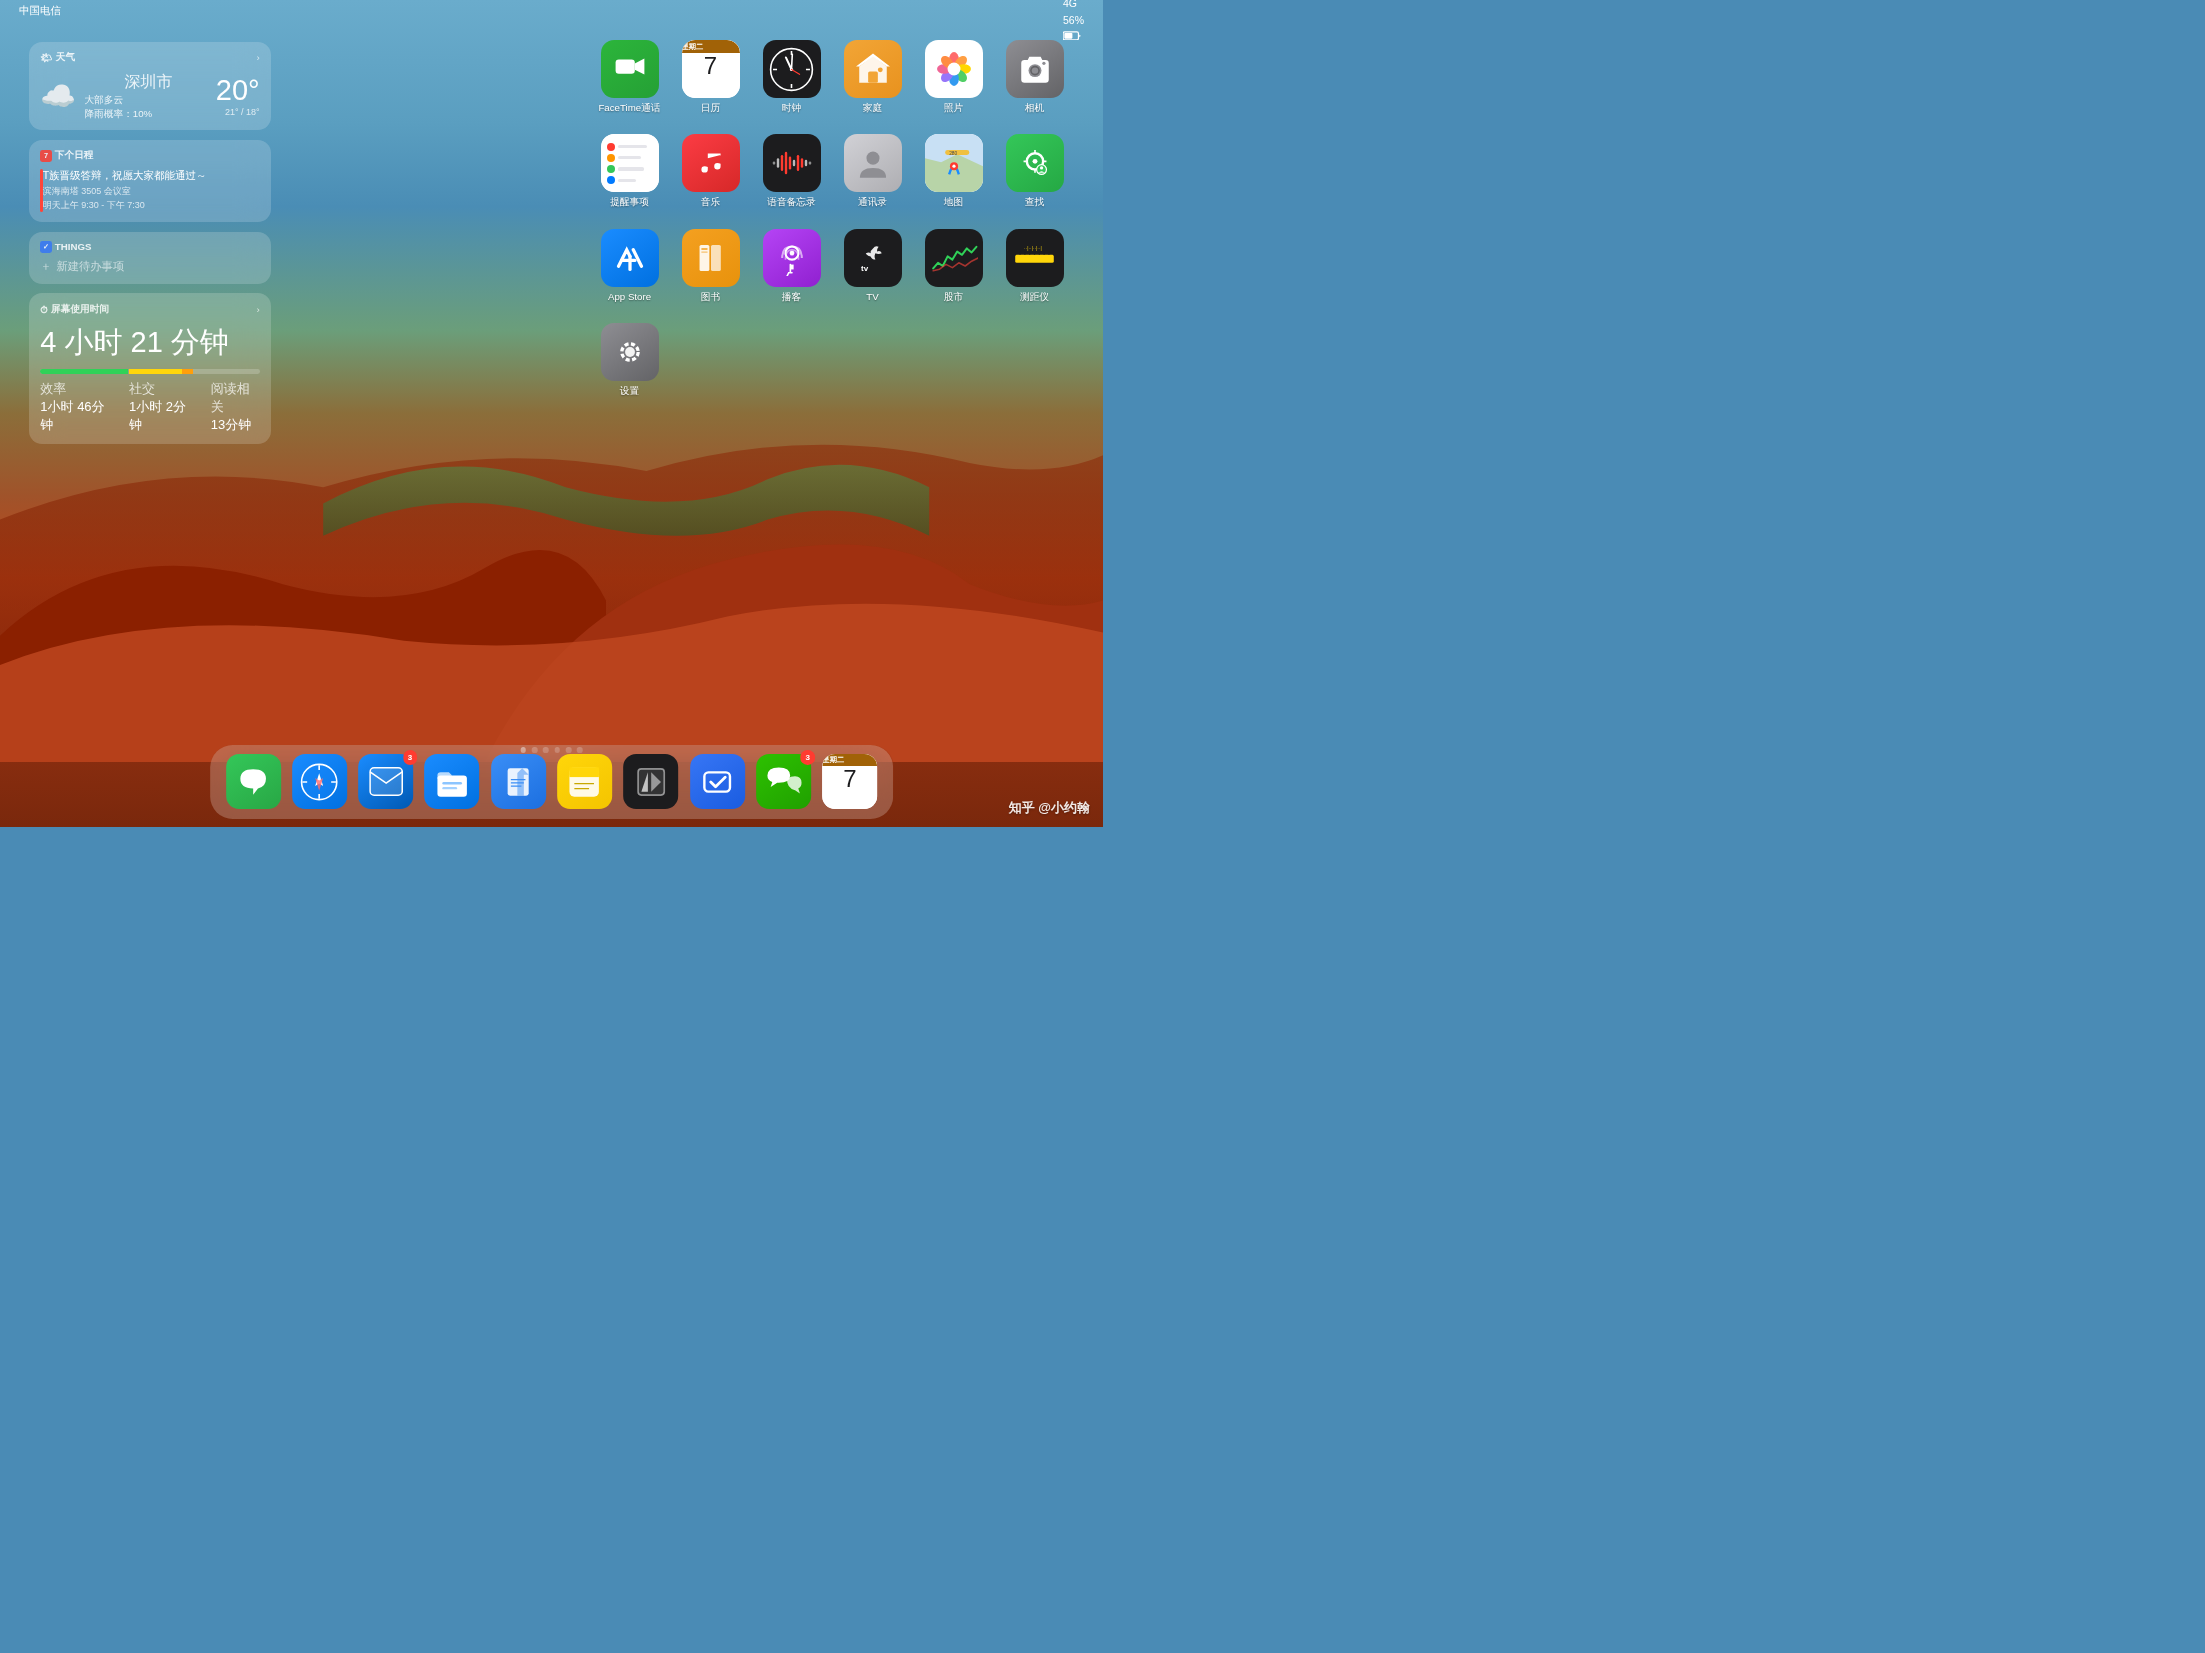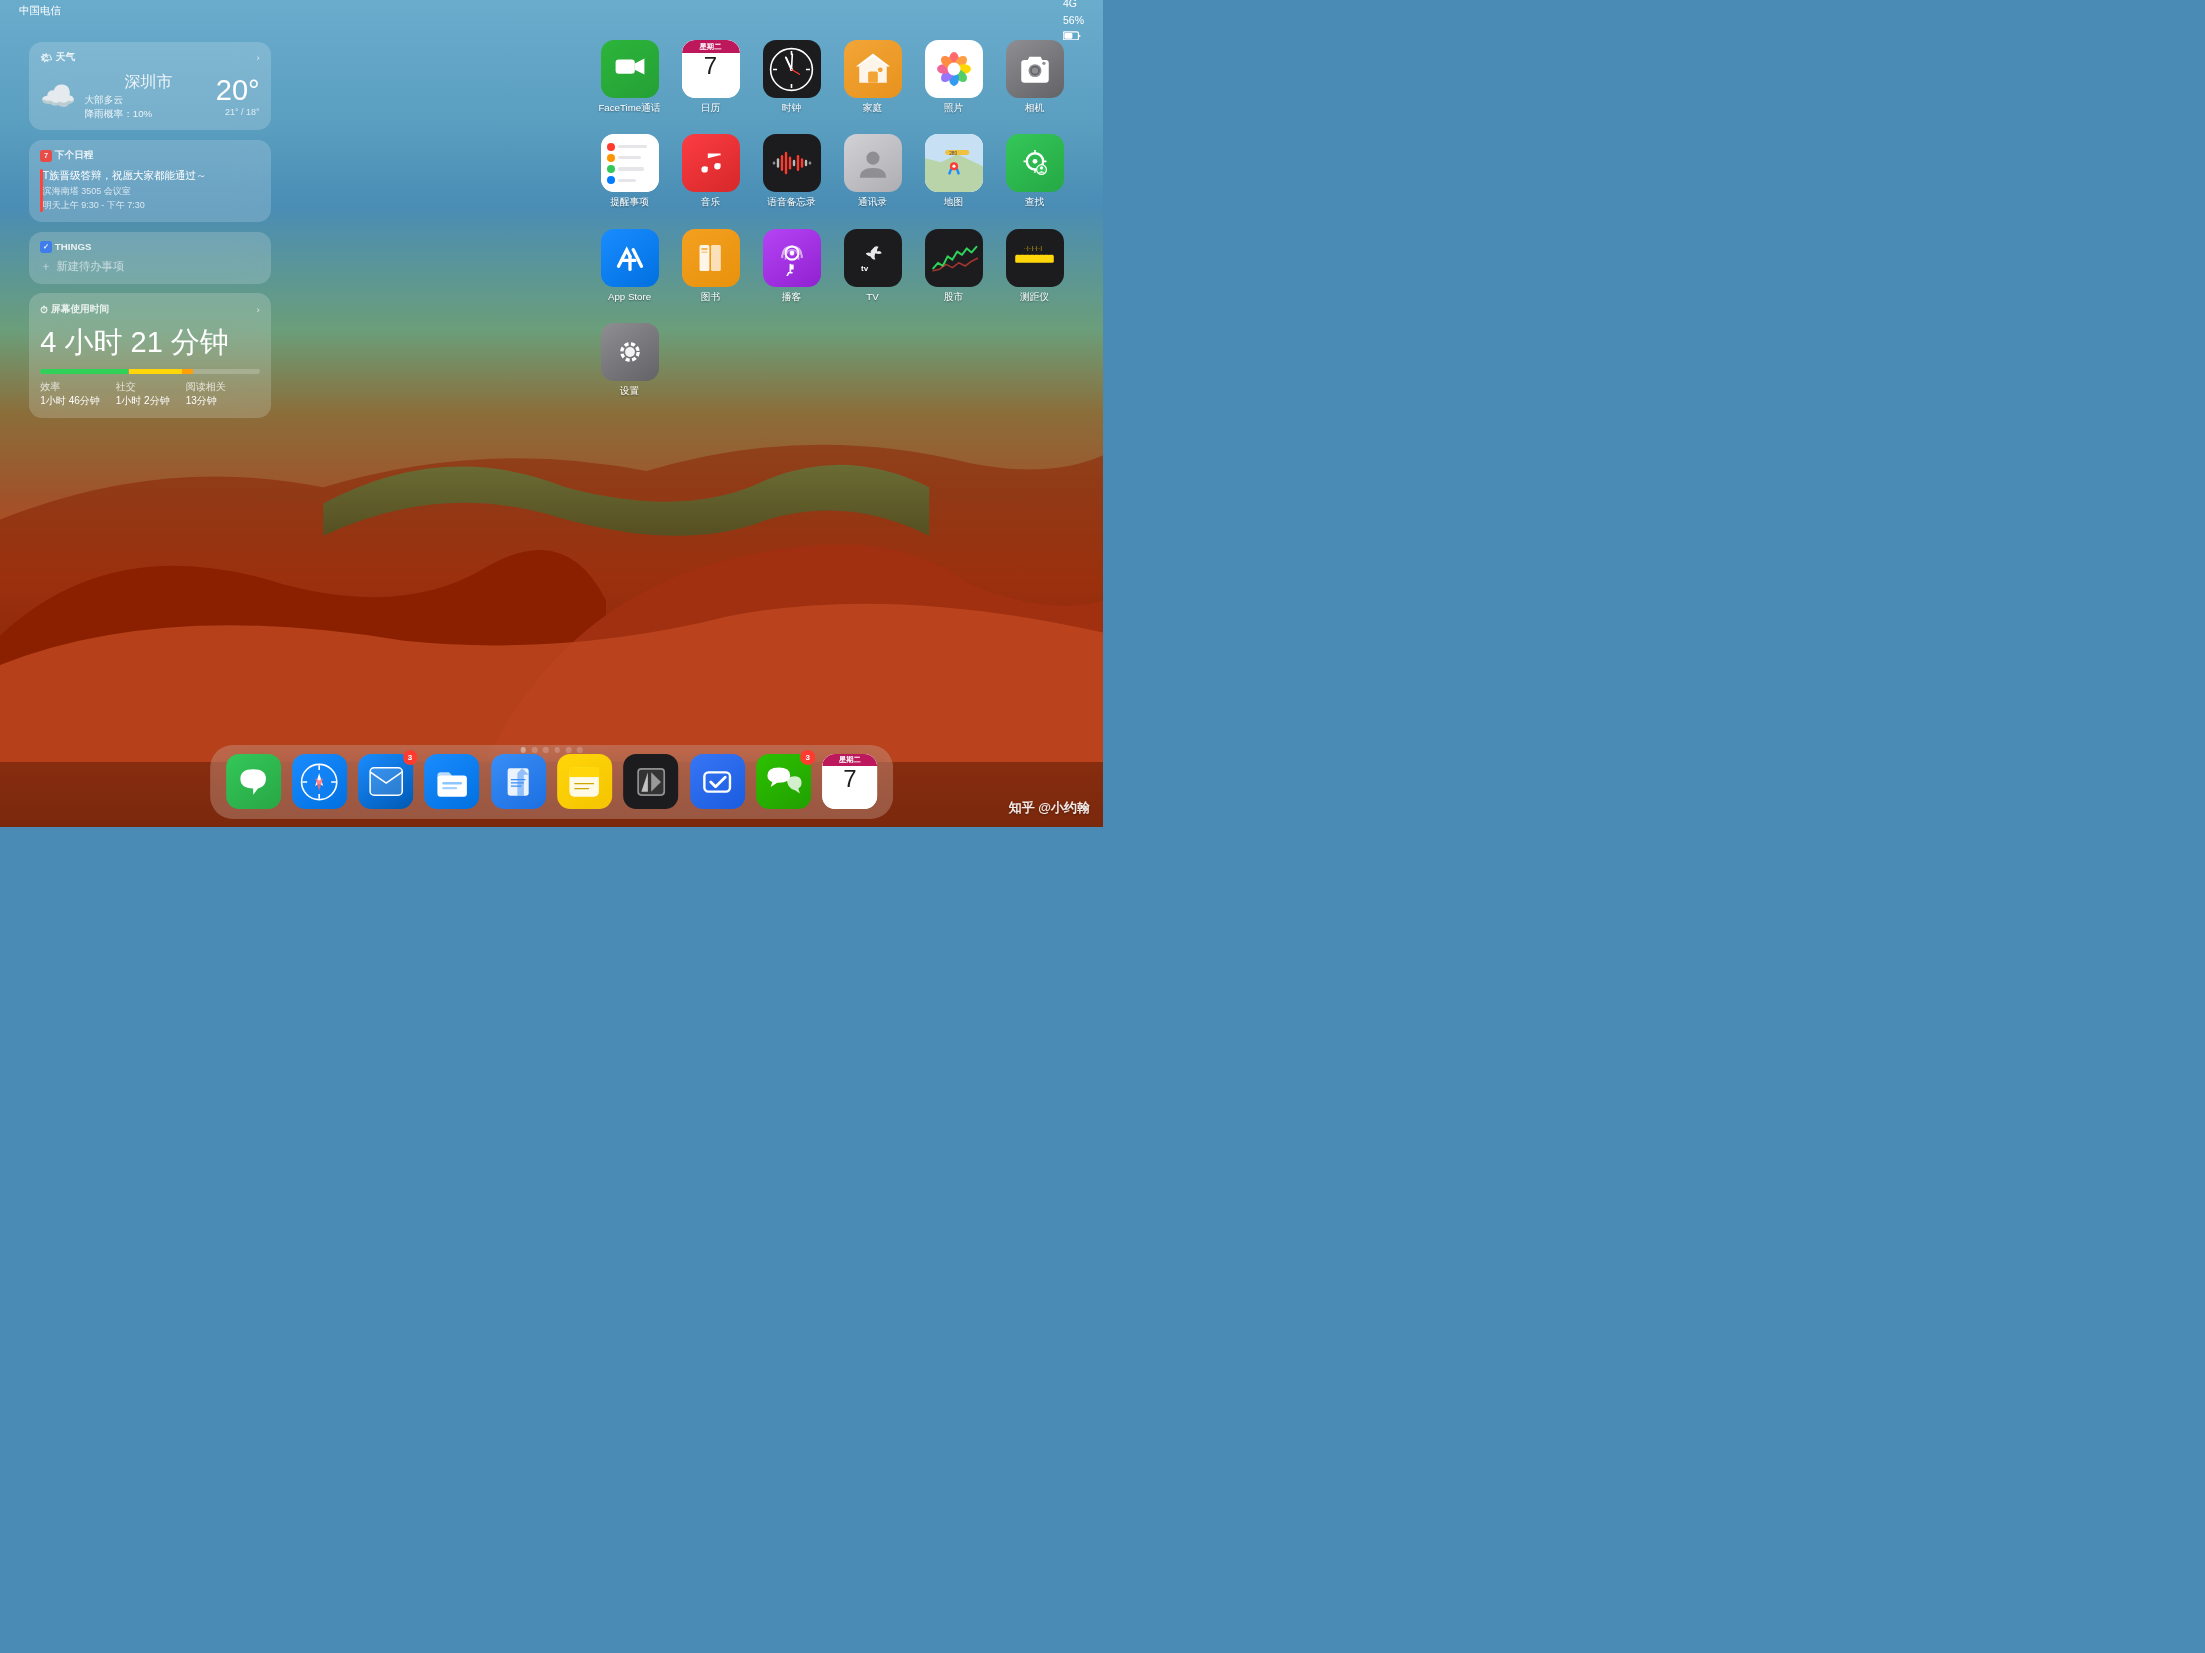--- a/index.html
+++ b/index.html
@@ -212,21 +212,21 @@
       margin-bottom: 6.5px;
     }
     .bar-efficiency { background: #30d158; }
     .bar-social { background: #ffd60a; }
     .bar-reading { background: #ff9f0a; }
 
     .screen-time-legend {
       display: flex;
       gap: 16px;
     }
-    .legend-item { font-size: 10px; }
+    .legend-item { font-size: 13px; }
     .legend-label { opacity: 0.75; }
     .legend-value { font-weight: 500; }
 
     
     .apps-grid {
       position: absolute;
       top: 40px;
       right: 32px;
       display: grid;
       grid-template-columns: repeat(6, 73px);
@@ -285,23 +285,23 @@
       background: white;
       width: 58px;
       height: 58px;
       border-radius: 13px;
       display: flex;
       flex-direction: column;
       align-items: center;
       overflow: hidden;
     }
     .calendar-top {
-      background: #be185d;
+      background: #a16207;
       width: 100%;
-      text-align: center;
+      text-align: left;
       color: white;
       font-size: 7.3px;
       font-weight: 600;
       padding: 2.4px 0 0.8px;
     }
     .calendar-num {
       color: #1c1c1e;
       font-size: 24px;
       font-weight: 300;
       line-height: 1.1;

